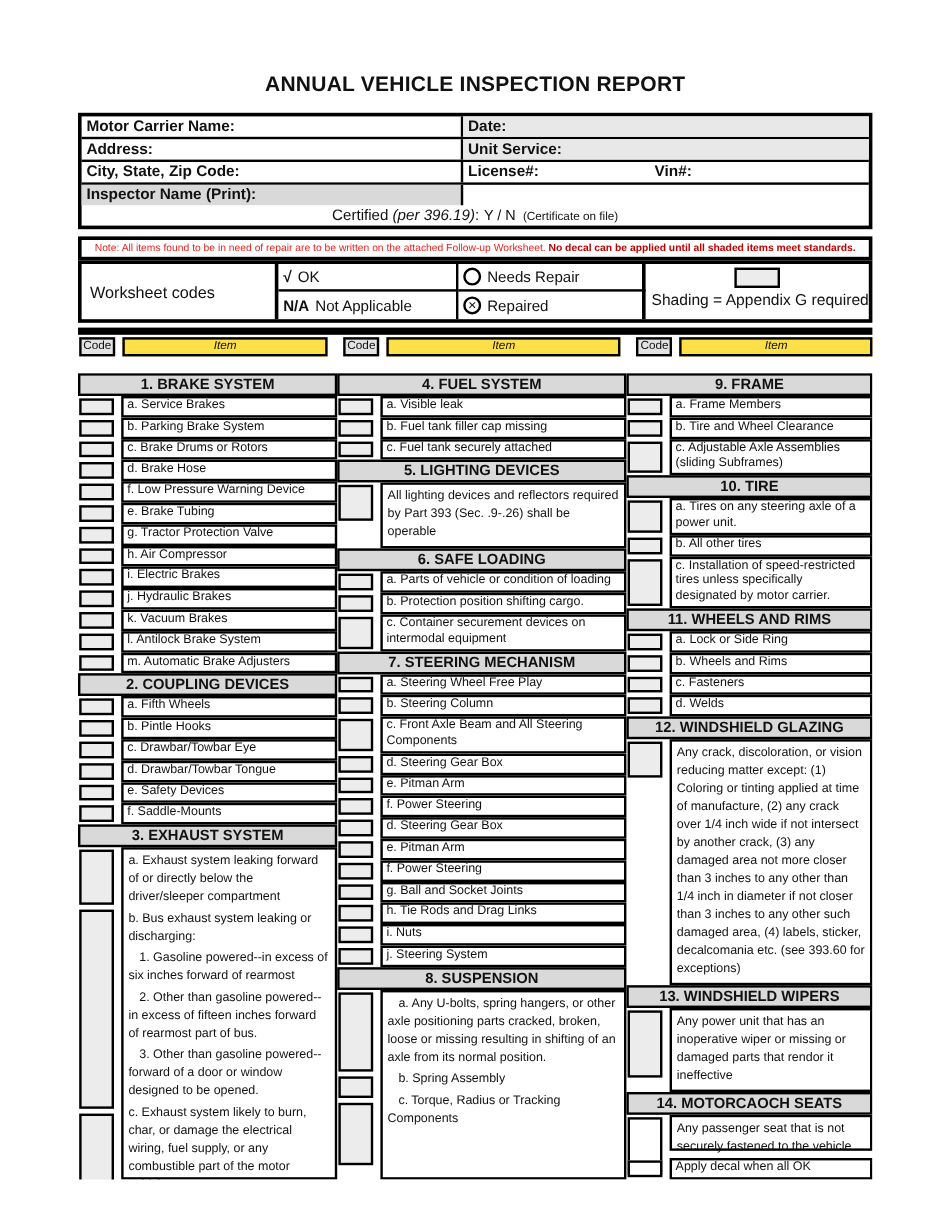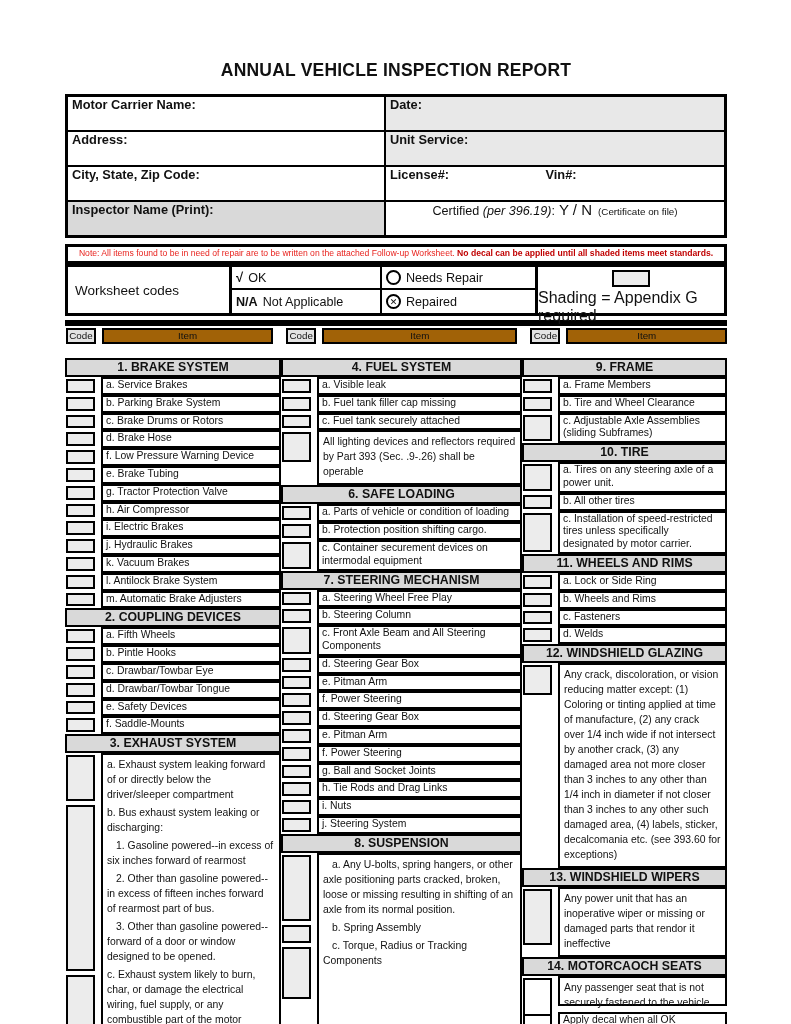--- a/index.html
+++ b/index.html
@@ -3,54 +3,54 @@
 <meta charset="utf-8">
 <style>
   html,body{margin:0;padding:0;background:#fff;}
   .page{position:relative;width:791px;height:1024px;background:#fff;overflow:hidden;
         font-family:"Liberation Sans","DejaVu Sans",sans-serif;color:#111;
         box-sizing:border-box;padding:60px 64px 0 65px;}
   .title{text-align:center;font-size:17.5px;font-weight:bold;letter-spacing:.2px;margin:0 0 13px;}
   
   .hdr{border:3px solid #000;}
   .hdr-row{display:flex;border-bottom:2px solid #000;}
-  .hdr-row:last-child{border-bottom:none;}
-  .hcell{box-sizing:border-box;font-size:12.8px;font-weight:bold;padding:0 4px;height:33px;line-height:16px;}
+  .hdr-row:last-child{border-bottom:none;flex-direction:column;}
+  .hcell{box-sizing:border-box;font-size:12.8px;font-weight:bold;padding:0 4px;height:17px;line-height:16px;}
   .hleft{width:318px;border-right:2px solid #000;}
   .hright{flex:1;display:flex;}
   .gray{background:#e8e8e8;}
   .dgray{background:#d9d9d9;}
   .lic{width:46%;}
   .cert{flex:1;text-align:center;font-weight:normal;font-size:12.6px;}
   .cert .per{font-style:italic;}
-  .cert .yn{font-size:15px;padding:16px 6px 0 4px;}
+  .cert .yn{font-size:12px;padding:16px 6px 0 4px;}
   .cert .onfile{font-size:9.8px;}
   
   .note-bar{margin-top:6px;border:3px solid #000;text-align:center;font-size:8.6px;line-height:11px;padding:1px 0 2px;color:#e8231e;}
   .note-bar .nb{font-weight:bold;color:#c00000;}
   
   .legend{border:3px solid #000;display:flex;height:46px;}
   .lg-label{width:164px;border-right:3px solid #000;display:flex;align-items:center;padding-left:7px;font-size:13.5px;box-sizing:border-box;}
   .lg-grid{width:306px;display:grid;grid-template-columns:150px 156px;grid-auto-rows:23px;border-right:3px solid #000;box-sizing:border-box;}
   .lg-cell{box-sizing:border-box;padding:1px 4px;font-size:12.6px;display:flex;align-items:center;gap:5px;}
   .lg-cell.br{border-right:2px solid #000;}
   .lg-cell.bb{border-bottom:2px solid #000;}
   .sym-check{font-weight:bold;font-size:13px;}
   .sym-na{font-weight:bold;font-size:12.6px;}
   .sym-circle{width:11px;height:11px;border:2px solid #000;border-radius:50%;display:inline-block;position:relative;flex:none;background:#fff;}
   .sym-circle.x::after{content:"\2715";position:absolute;left:50%;top:50%;transform:translate(-50%,-52%);font-size:9px;font-weight:bold;}
-  .lg-right{flex:1;text-align:left;font-size:16px;padding-top:1px;}
+  .lg-right{flex:1;text-align:right;font-size:13px;padding-top:1px;}
   .sample-box{width:34px;height:13px;border:2px solid #000;background:#ececec;margin:2px auto 2px;}
   
   .black-bar{height:6px;background:#000;margin-top:4px;}
   .colheads{display:flex;margin-top:2px;height:16px;gap:12px;}
   .ch-g{display:flex;}
   .w1{width:216px;} .w2{width:241px;} .w3{width:205px;}
   .ch-code{box-sizing:border-box;width:30px;flex:none;margin:0 6px 0 1px;border:2px solid #000;background:#e3e3e3;font-size:9.8px;text-align:center;line-height:11px;}
-  .ch-item{flex:1;box-sizing:border-box;border:2px solid #000;background:#a16207;font-size:9.8px;text-align:center;line-height:11px;}
+  .ch-item{flex:1;box-sizing:border-box;border:2px solid #000;background:#fde047;font-size:9.8px;text-align:center;line-height:11px;font-style:italic;}
   
   .columns{display:flex;height:672px;overflow:hidden;margin-top:14px;}
   .cg{display:flex;flex-direction:column;box-sizing:border-box;}
   .sec{flex:none;display:flex;flex-direction:column;}
   .sec.fill{flex:1;min-height:0;}
   .sec-header{box-sizing:border-box;border:2px solid #000;background:#d9d9d9;font-weight:bold;font-size:12.3px;text-align:center;line-height:14px;padding-bottom:1px;flex:none;}
   .row{display:flex;align-items:stretch;flex:none;}
   .row.gap-top{margin-top:6px;}
   .code-box{box-sizing:border-box;width:29px;flex:none;border:2px solid #000;background:#ececec;margin:2px 6px 2px 1px;min-height:11px;}
   .code-box.white{background:#fff;}
@@ -263,20 +263,21 @@
           <div class="row">
             <span class="code-box"></span>
             <div class="item-cell">b. Fuel tank filler cap missing</div>
           </div>
           <div class="row">
             <span class="code-box"></span>
             <div class="item-cell">c. Fuel tank securely attached</div>
           </div>
         </div>
         <div class="sec">
+          <div class="sec-header">5. LIGHTING DEVICES</div>
           <div class="para-row">
             <div class="para-codes">
               <span class="code-box" style="height: 30px;"></span>
             </div>
             <div class="para-cell">
               <p>All lighting devices and reflectors required by Part 393 (Sec. .9-.26) shall be operable</p>
             </div>
           </div>
         </div>
         <div class="sec">

